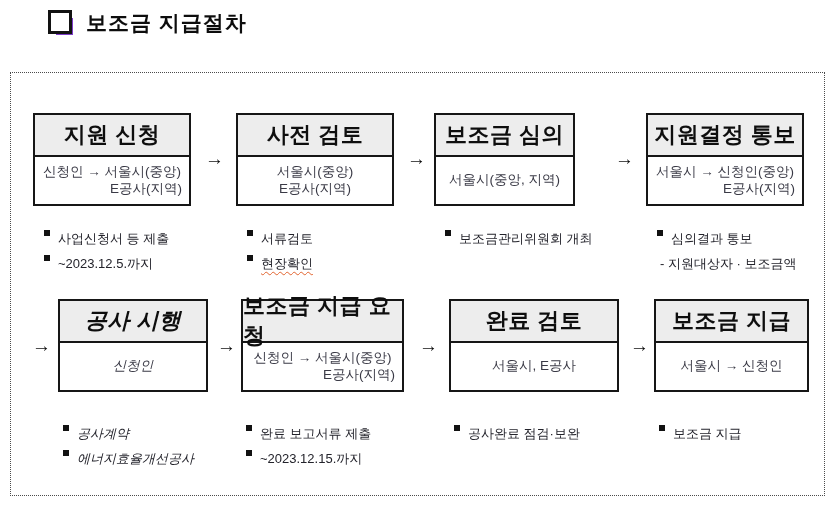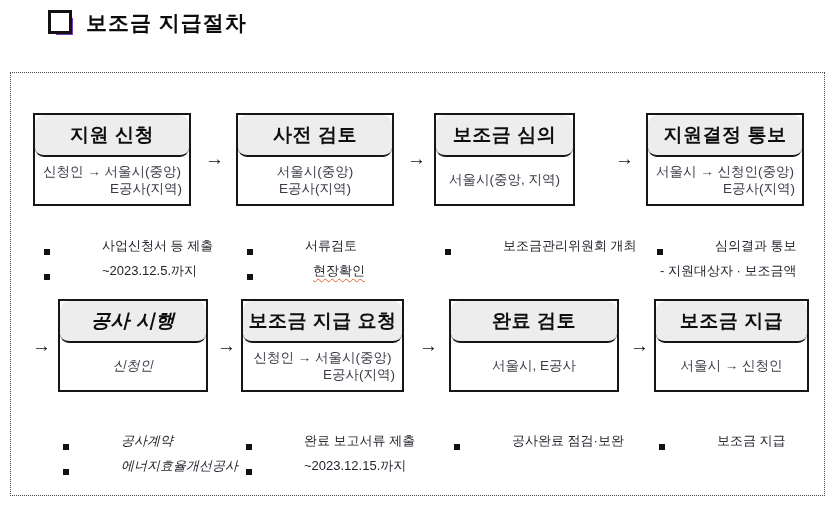--- a/index.html
+++ b/index.html
@@ -19,36 +19,36 @@
     position:absolute;left:10px;top:72px;width:813px;height:422px;
     border:1px dotted #4b4b4b;background:#fff;
   }
 
   
   .step{position:absolute;}
   .box{border:2px solid #161616;background:#fff;}
   .box-header{
     background:#ededed;border-bottom:2px solid #161616;height:40px;
     display:flex;align-items:center;justify-content:center;
-    font-weight:bold;font-size:19px;letter-spacing:0.5px;color:#0e0e0e;border-radius:9px;
+    font-weight:bold;font-size:22px;letter-spacing:0.5px;color:#0e0e0e;
   }
   .box-body{
     height:47px;display:flex;flex-direction:column;justify-content:center;
     font-size:13.5px;line-height:1.22;color:#3a3a46;padding:0 3px;
   }
   .box-body .line{text-align:center;white-space:nowrap;}
   .box-body .line.r{text-align:right;padding-right:4px;}
 
   
   .notes{list-style:none;margin:24px 0 0;padding:0 0 0 11px;font-size:13px;color:#23232b;}
   .row2 .notes{margin-top:33px;padding-left:5px;}
-  .notes li{display:flex;align-items:flex-end;height:25px;white-space:nowrap;gap:44px;}
+  .notes li{display:flex;align-items:flex-start;height:25px;white-space:nowrap;}
   .sq{display:inline-block;width:6px;height:6px;background:#121212;margin-right:8px;flex:none;}
   .notes li.sub{padding-left:3px;}
-  .spell{text-decoration:underline wavy #e2642f;text-decoration-thickness:1px;text-underline-offset:3px;margin-left:8px;}
+  .spell{text-decoration:underline wavy #e2642f;text-decoration-thickness:1px;text-underline-offset:3px;}
 
   
   .arrow{position:absolute;font-size:19px;font-weight:bold;color:#0d0d0d;line-height:1;}
 </style>
 </head>
 <body>
 
 <div class="doc-title">
   <span class="title-icon">
     <span class="back"></span>

